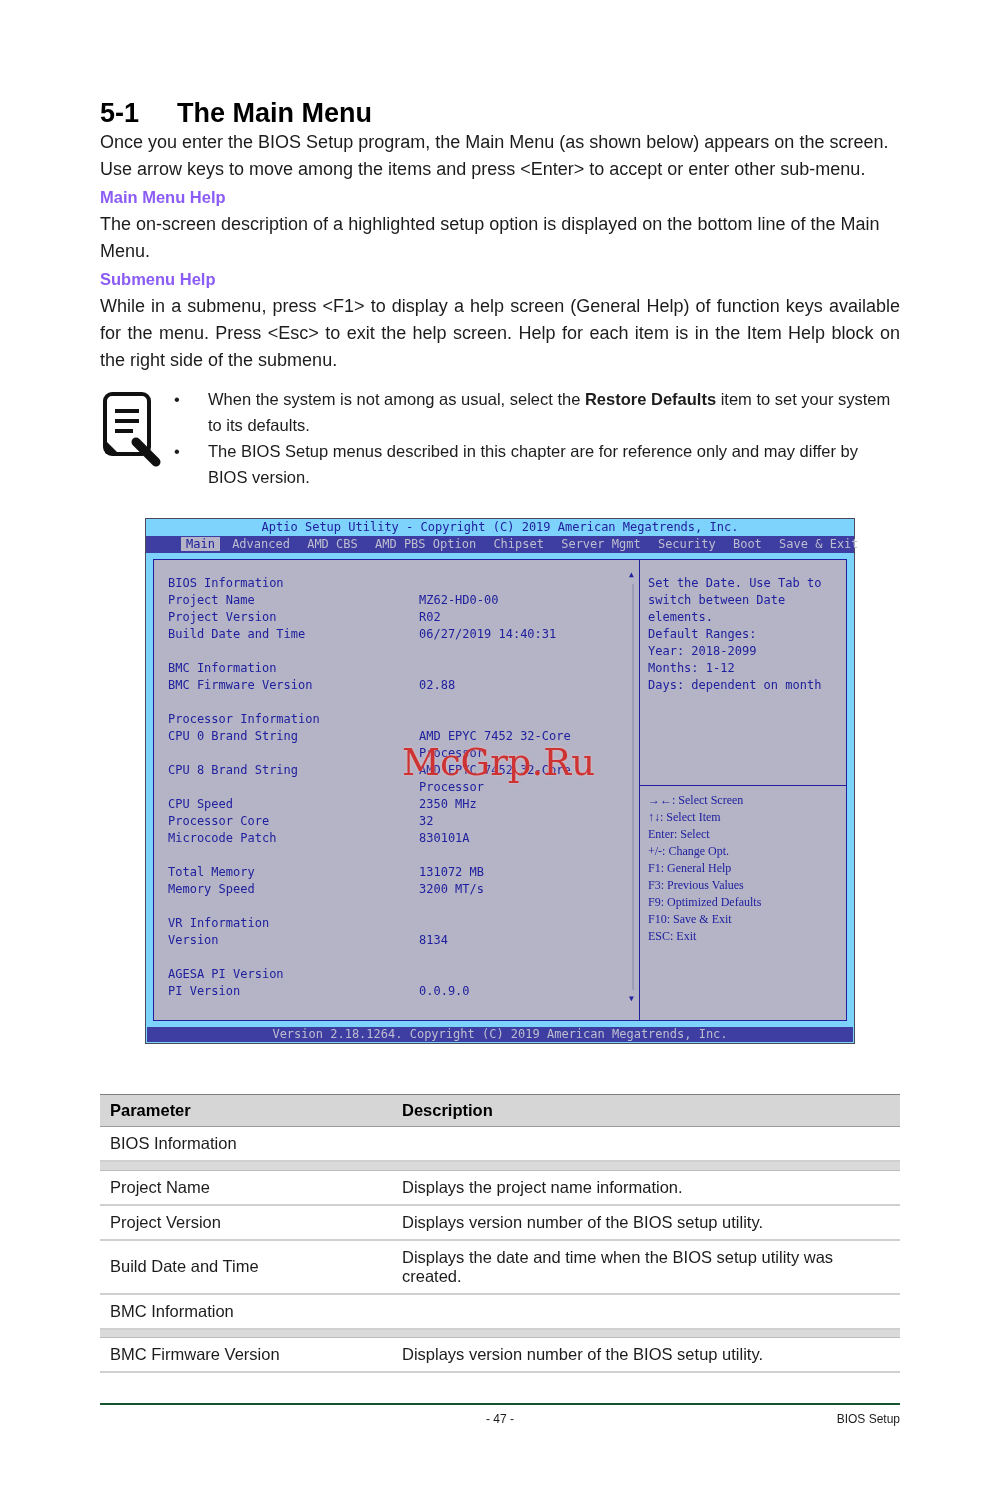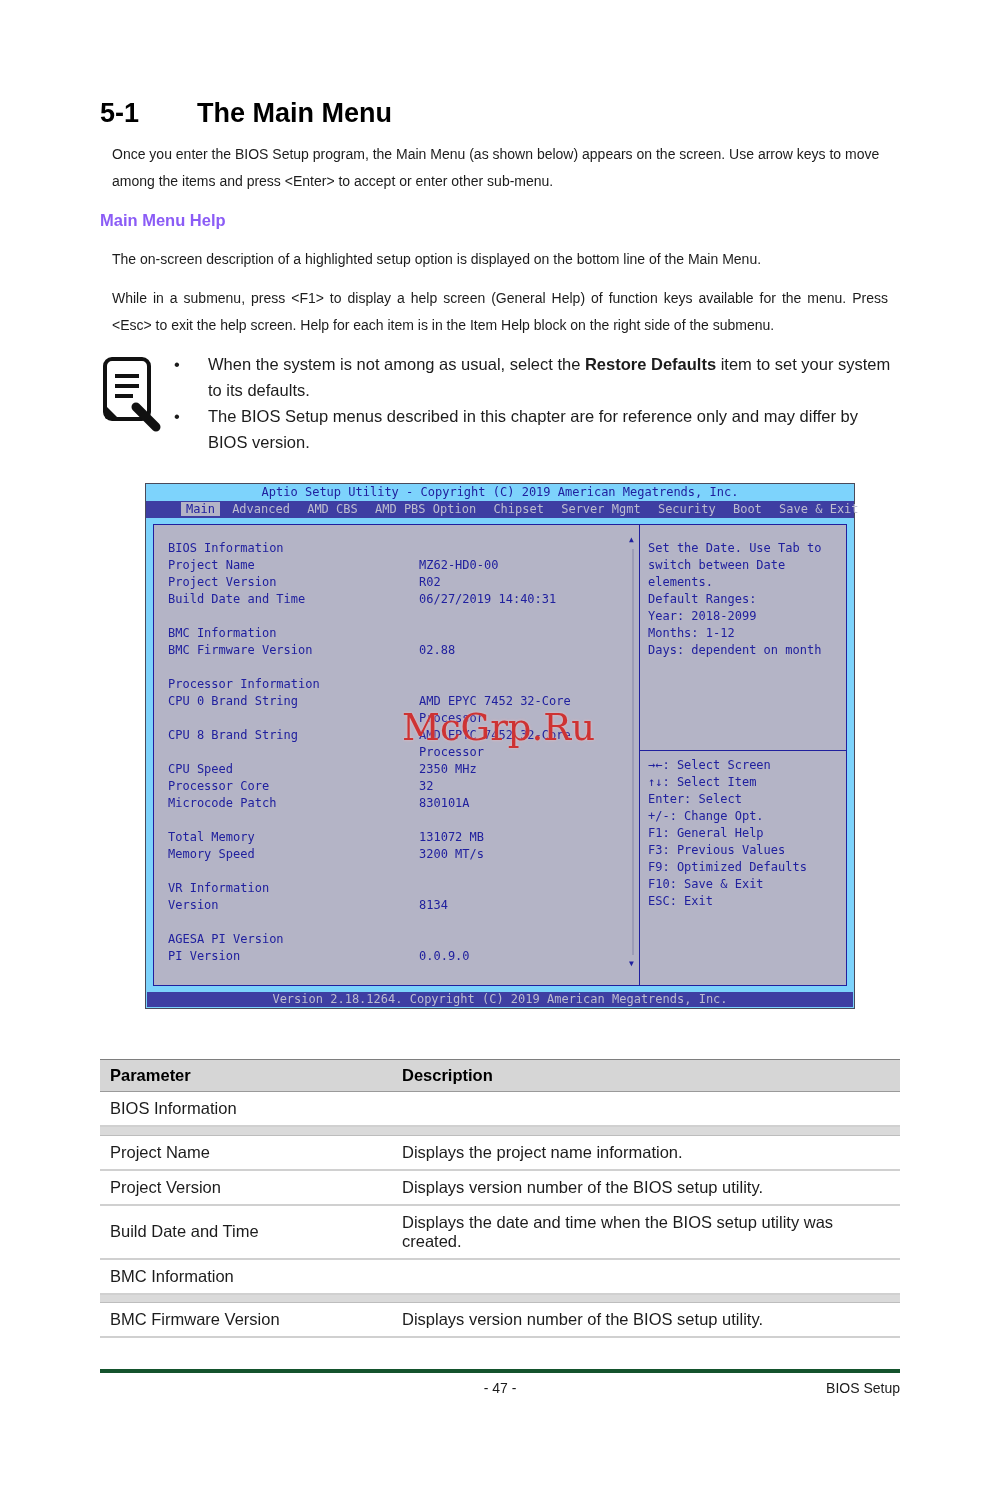--- a/index.html
+++ b/index.html
@@ -4,22 +4,22 @@
 <style>
   * { box-sizing: border-box; }
   html,body { margin:0; padding:0; background:#ffffff; }
   .page {
     position:relative; width:1000px; height:1486px; background:#ffffff;
     font-family:"Liberation Sans", sans-serif; color:#1c1c1c; overflow:hidden;
   }
   .content { position:absolute; left:100px; top:0; width:800px; }
 
   
-  .title-row { display:flex; gap:58px; padding-top:98px; font-size:27px; font-weight:bold; color:#000; }
-  p.body { font-size:14px; line-height:27px; margin:12px; }
+  .title-row { display:flex; gap:38px; padding-top:98px; font-size:27px; font-weight:bold; color:#000; }
+  p.body { font-size:18px; line-height:27px; margin:0; }
   .p-intro { margin-top:16px; }
   .subhead { font-size:16.5px; line-height:27px; font-weight:bold; margin-top:1px; color:#8b5cf6; }
   .p-justify { text-align:justify; }
 
   
   .note { display:flex; margin-top:12px; }
   .note-icon-wrap { width:72px; padding-top:4px; }
   .bullets { flex:1; font-size:16.5px; line-height:26px; }
   .bullet { display:flex; }
   .bmark { width:36px; padding-left:2px; }
@@ -40,59 +40,60 @@
   .bios-left { width:486px; border-right:1px solid #20209e; padding-top:16px; position:relative; }
   .brow { height:17px; display:flex; white-space:pre; overflow:hidden; }
   .blab { width:265px; padding-left:14px; flex:0 0 265px; }
   .bios-scrollbar { position:absolute; top:0; bottom:0; right:0; width:11px; font-size:8px; line-height:10px; color:#20209e; }
   .bios-scrollbar::before { content:""; position:absolute; left:4px; top:24px; bottom:30px; width:2px; background:#9c9cb6; }
   .scroll-up { position:absolute; top:10px; left:1px; }
   .scroll-down { position:absolute; bottom:16px; left:1px; }
   .bios-right { flex:1; position:relative; padding:16px 0 0 8px; }
   .help-lines div, .key-hints div { height:17px; white-space:pre; }
   .help-divider { position:absolute; left:0; right:0; top:225px; border-top:1px solid #20209e; }
-  .key-hints { position:absolute; top:233px; left:8px; right:2px; }
+  .key-hints { position:absolute; top:233px; left:8px; right:2px;font-family:Liberation Serif, serif; }
   .bios-bottom { position:absolute; bottom:1px; left:1px; right:1px; height:15px; line-height:15px; background:#3e3ea2; color:#bdbdd0; text-align:center; white-space:nowrap;margin-top:47px; }
   .watermark {
     position:absolute; left:256px; top:222px;
     font-family:"DejaVu Serif", serif; font-weight:normal; font-size:37px;
     color:#ce3333; text-shadow:0 0 3px rgba(255,190,190,0.75); white-space:nowrap;
   }
 
   
   .ptable { width:800px; border-collapse:collapse; margin-top:50px; font-size:16.5px; }
   .ptable th {
     text-align:left; background:#d6d6d6; font-weight:bold; color:#000;
     padding:6px 10px; border-top:1px solid #7e7e7e; border-bottom:1px solid #9a9a9a;
   }
   .ptable th:first-child, .ptable td:first-child { width:292px; }
   .ptable td { padding:7px 10px; border-bottom:2px solid #d0d0d0; }
   .ptable tr.spacer td { padding:0; height:9px; background:#dadada; border-top:1px solid #bdbdbd; border-bottom:1px solid #bdbdbd; }
 
   
-  .page-footer { position:absolute; left:100px; width:800px; top:1369px; border-top:4px solid #14532d; height:32px; font-size:14px; }
+  .page-footer { position:absolute; left:100px; width:800px; top:1403px; border-top:2px solid #14532d; height:32px; font-size:12px; }
   .pf-center { position:absolute; left:50%; transform:translateX(-50%); top:7px; }
   .pf-right { position:absolute; right:0; top:7px; }
 </style>
 </head>
 <body>
 
 <div class="page">
   <div class="content">
 
     <div class="title-row">
       <span>5-1</span>
       <span>The Main Menu</span>
     </div>
 
     <p class="body p-intro">Once you enter the BIOS Setup program, the Main Menu (as shown below) appears on the screen. Use arrow keys to move among the items and press &lt;Enter&gt; to accept or enter other sub-menu.</p>
 
     <div class="subhead">Main Menu Help</div>
     <p class="body">The on-screen description of a highlighted setup option is displayed on the bottom line of the Main Menu.</p>
 
+    <div class="subhead">Submenu Help</div>
     <p class="body p-justify">While in a submenu, press &lt;F1&gt; to display a help screen (General Help) of function keys available for the menu. Press &lt;Esc&gt; to exit the help screen. Help for each item is in the Item Help block on the right side of the submenu.</p>
 
     <div class="note">
       <div class="note-icon-wrap">
         <svg width="62" height="78" viewBox="0 0 62 78" aria-hidden="true">
           <rect x="5" y="4" width="44" height="60" rx="7" fill="none" stroke="#111" stroke-width="4"></rect>
           <line x1="15" y1="21" x2="39" y2="21" stroke="#111" stroke-width="4"></line>
           <line x1="15" y1="31" x2="39" y2="31" stroke="#111" stroke-width="4"></line>
           <line x1="15" y1="41" x2="33" y2="41" stroke="#111" stroke-width="4"></line>
           <path d="M5 50 L19 64 L7 64 Q5 64 5 61 Z" fill="#111"></path>

